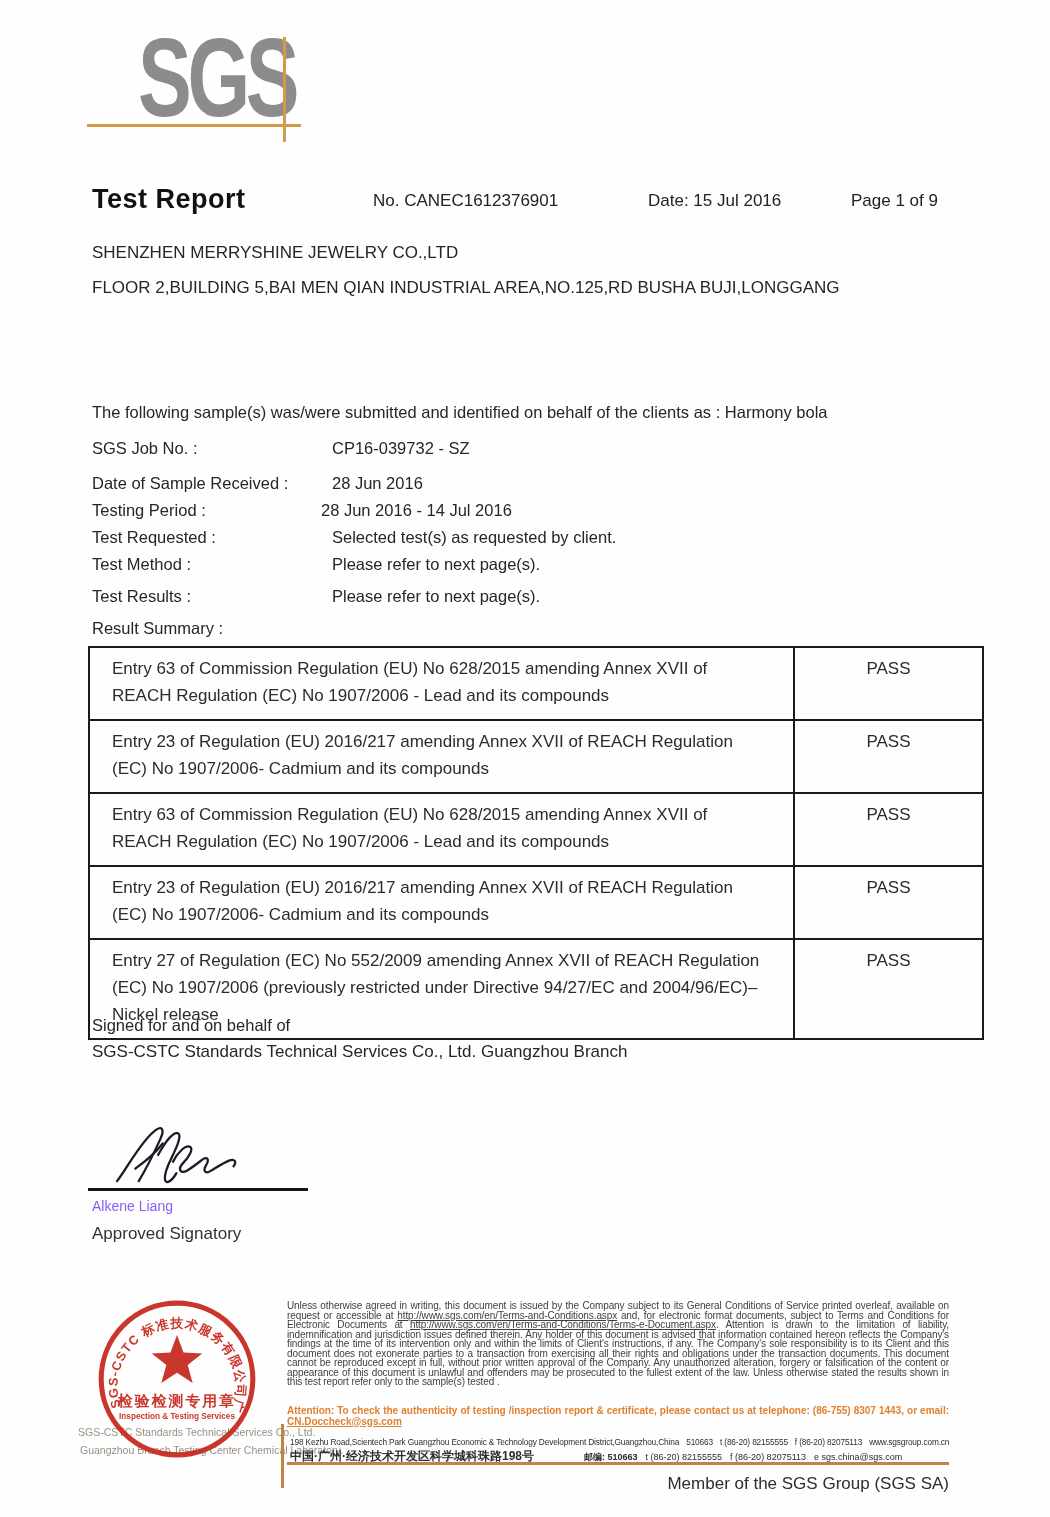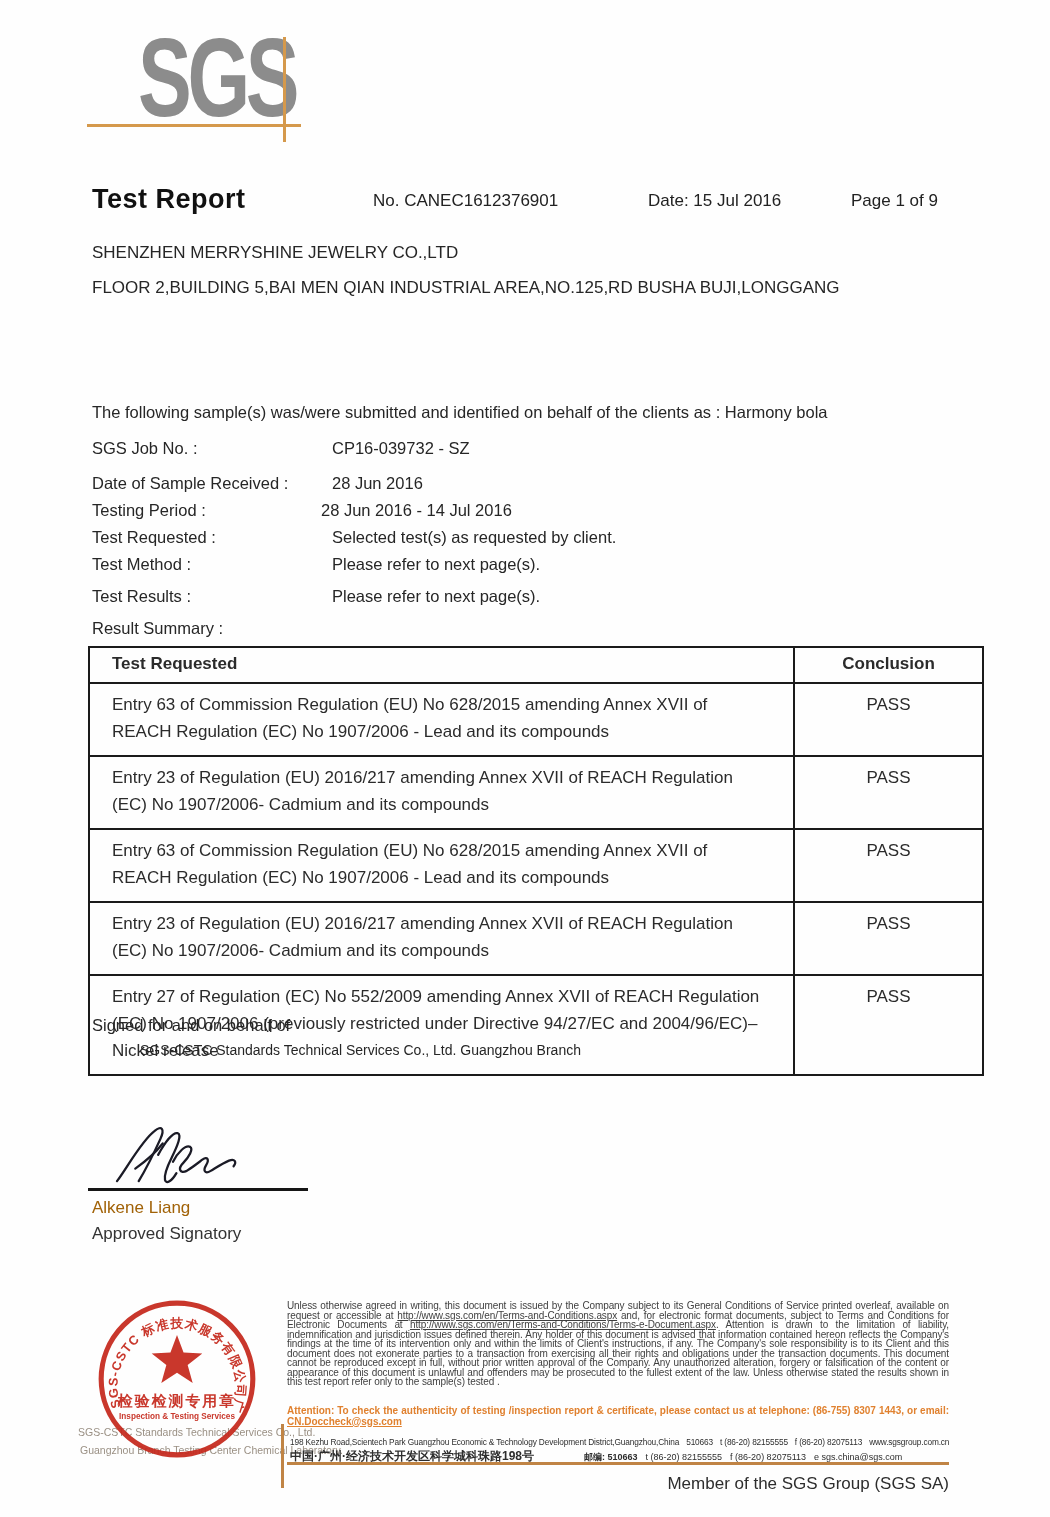--- a/index.html
+++ b/index.html
@@ -45,24 +45,24 @@
   }
   table.results th { padding:6px 20px 6px 22px; font-weight:bold; height:36px; }
   table.results th.c, table.results td.c { text-align:center; padding-left:6px; padding-right:6px; }
   table.results td { padding:7px 26px 10px 22px; line-height:27px; }
   table.results td.c { padding-top:7px; }
   col.test-col { width:705px; }
   col.concl-col { width:189px; }
 
   
   .signed1 { left:92px; top:1016px; font-size:16.5px; }
-  .signed2 { left:92px; top:1042px; font-size:14px;margin-left:48px; }
+  .signed2 { left:92px; top:1042px; font-size:17px; }
   .sig-svg { left:96px; top:1124px; }
   .sig-line { left:88px; top:1188px; width:220px; height:3px; background:#161616; }
-  .sig-name { left:92px; top:1198px; font-size:17px; color:#a16207; }
+  .sig-name { left:92px; top:1198px; font-size:14px; color:#8b5cf6; }
   .sig-role { left:92px; top:1224px; font-size:17px; color:#333; }
 
   
   .lab-line1 { left:78px; top:1426px; font-size:10.5px; color:#9a9084; white-space:nowrap; }
   .lab-line2 { left:80px; top:1444px; font-size:10.5px; color:#9a9084; white-space:nowrap; }
   .stamp-svg { left:94px; top:1296px; opacity:0.93; }
 
   .legal {
     left:287px; top:1301px; width:662px;
     font-size:10px; line-height:9.5px; letter-spacing:-0.1px;
@@ -132,24 +132,20 @@
   <div class="abs ivalue" style="top:587px;">Please refer to next page(s).</div>
 
   <div class="abs summary-label">Result Summary :</div>
 
   <table class="results">
     <colgroup>
         <col class="test-col">
         <col class="concl-col">
       </colgroup>
     <tbody>
-        <tr>
-      <th>Test Requested</th>
-      <th class="c">Conclusion</th>
-    </tr>
     <tr>
       <td>Entry 63 of Commission Regulation (EU) No 628/2015 amending Annex XVII of REACH Regulation (EC) No 1907/2006 - Lead and its compounds</td>
       <td class="c">PASS</td>
     </tr>
     <tr>
       <td>Entry 23 of Regulation (EU) 2016/217 amending Annex XVII of REACH Regulation (EC) No 1907/2006-  Cadmium and its compounds</td>
       <td class="c">PASS</td>
     </tr>
     <tr>
       <td>Entry 63 of Commission Regulation (EU) No 628/2015 amending Annex XVII of REACH Regulation (EC) No 1907/2006 - Lead and its compounds</td>

